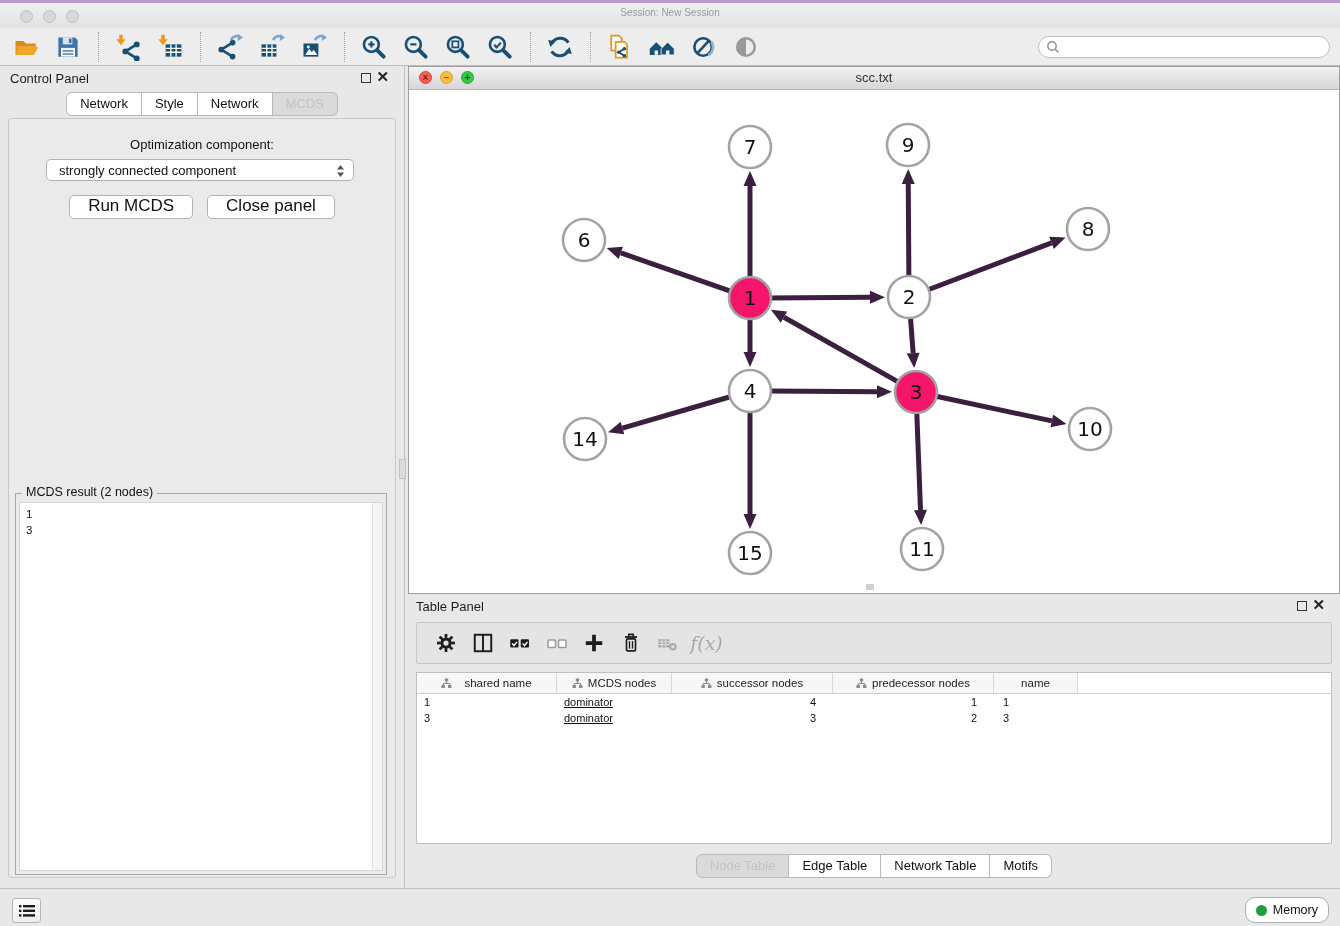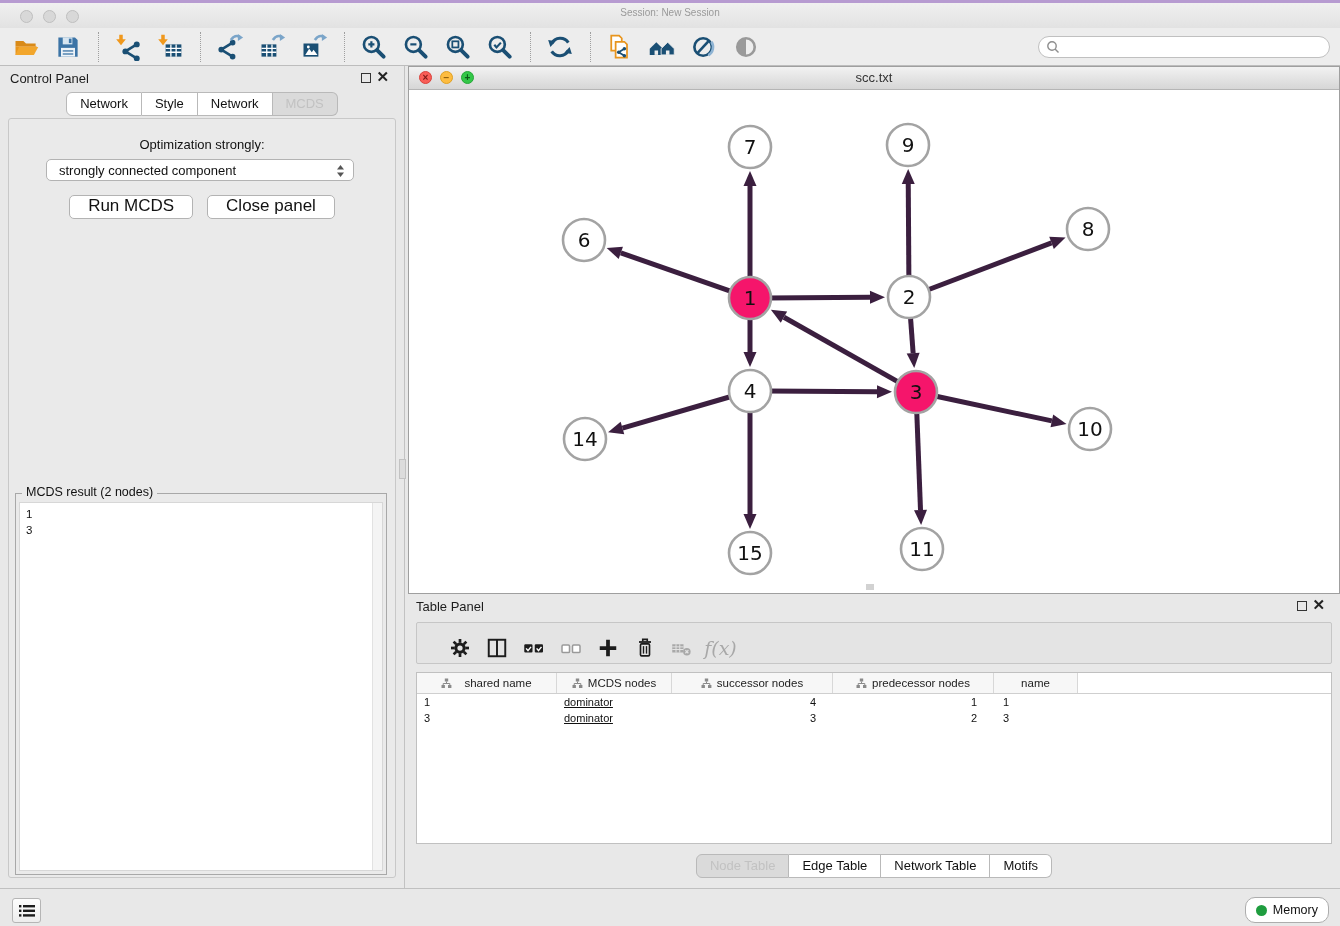--- a/index.html
+++ b/index.html
@@ -58,21 +58,21 @@
   .traffic{position:absolute;top:4px;width:13px;height:13px;border-radius:50%;box-sizing:border-box;
            font-size:10px;line-height:12px;text-align:center;font-weight:bold;}
   .t-red{background:#f95e57;border:1px solid #d9423c;color:#7e1a16;}
   .t-yellow{background:#fdbc40;border:1px solid #dfa123;color:#8e5e0a;}
   .t-green{background:#33c748;border:1px solid #26a738;color:#0c5a18;}
   .net-canvas{position:absolute;left:0;top:22px;}
   .net-grip{position:absolute;left:457px;bottom:3px;width:8px;height:6px;background:#d2d2d2;}
   
   .table-panel{position:absolute;left:408px;top:594px;width:932px;height:294px;background:#e8e8e8;}
   .tp-toolbar{position:absolute;left:8px;right:8px;top:28px;height:42px;background:#e4e4e4;
-              border:1px solid #c6c6c6;border-radius:2px;display:flex;align-items:flex-end;padding-left:24px;box-sizing:border-box;}
+              border:1px solid #c6c6c6;border-radius:2px;display:flex;align-items:center;padding-left:10px;box-sizing:border-box;}
   .tp-btn{width:37px;height:30px;display:flex;align-items:center;justify-content:center;}
   .tp-btn svg{width:24px;height:24px;}
   .fx-label{font-family:"DejaVu Serif","Liberation Serif",serif;font-style:italic;font-size:19px;color:#a8a8a8;margin-left:4px;}
   .tp-table{position:absolute;left:8px;right:8px;top:78px;bottom:44px;background:#fff;border:1px solid #c0c0c0;overflow:hidden;}
   .tr-head{display:flex;height:20px;background:#f7f7f7;border-bottom:1px solid #cfcfcf;}
   .th{display:flex;align-items:center;justify-content:center;gap:5px;font-size:11.5px;color:#222;
       border-right:1px solid #d8d8d8;box-sizing:border-box;}
   .th.filler{flex:1;background:#fff;border-right:none;}
   .tr{display:flex;height:16px;font-size:11px;color:#111;}
   .td{box-sizing:border-box;display:flex;align-items:center;}
@@ -251,21 +251,21 @@
       <div class="ph-float" style="right:33px"></div>
       <div class="ph-close" style="right:15px">✕</div>
     </div>
     <div class="cp-tabs">
       <div class="seg-tab first">Network</div>
       <div class="seg-tab">Style</div>
       <div class="seg-tab">Network</div>
       <div class="seg-tab last active-dim">MCDS</div>
     </div>
     <div class="cp-inner">
-      <div class="opt-label">Optimization strongly:</div>
+      <div class="opt-label">Optimization component:</div>
       <div class="dropdown">
         <span>strongly connected component</span>
         <svg class="dd-chevrons" width="9" height="14" viewBox="0 0 9 14">
           <path d="M4.5 1 L8 5.5 H1 z" fill="#555"></path>
           <path d="M1 8.5 H8 L4.5 13 z" fill="#555"></path>
         </svg>
       </div>
       <div class="btn-row">
         <div class="push-btn">Run MCDS</div>
         <div class="push-btn">Close panel</div>

